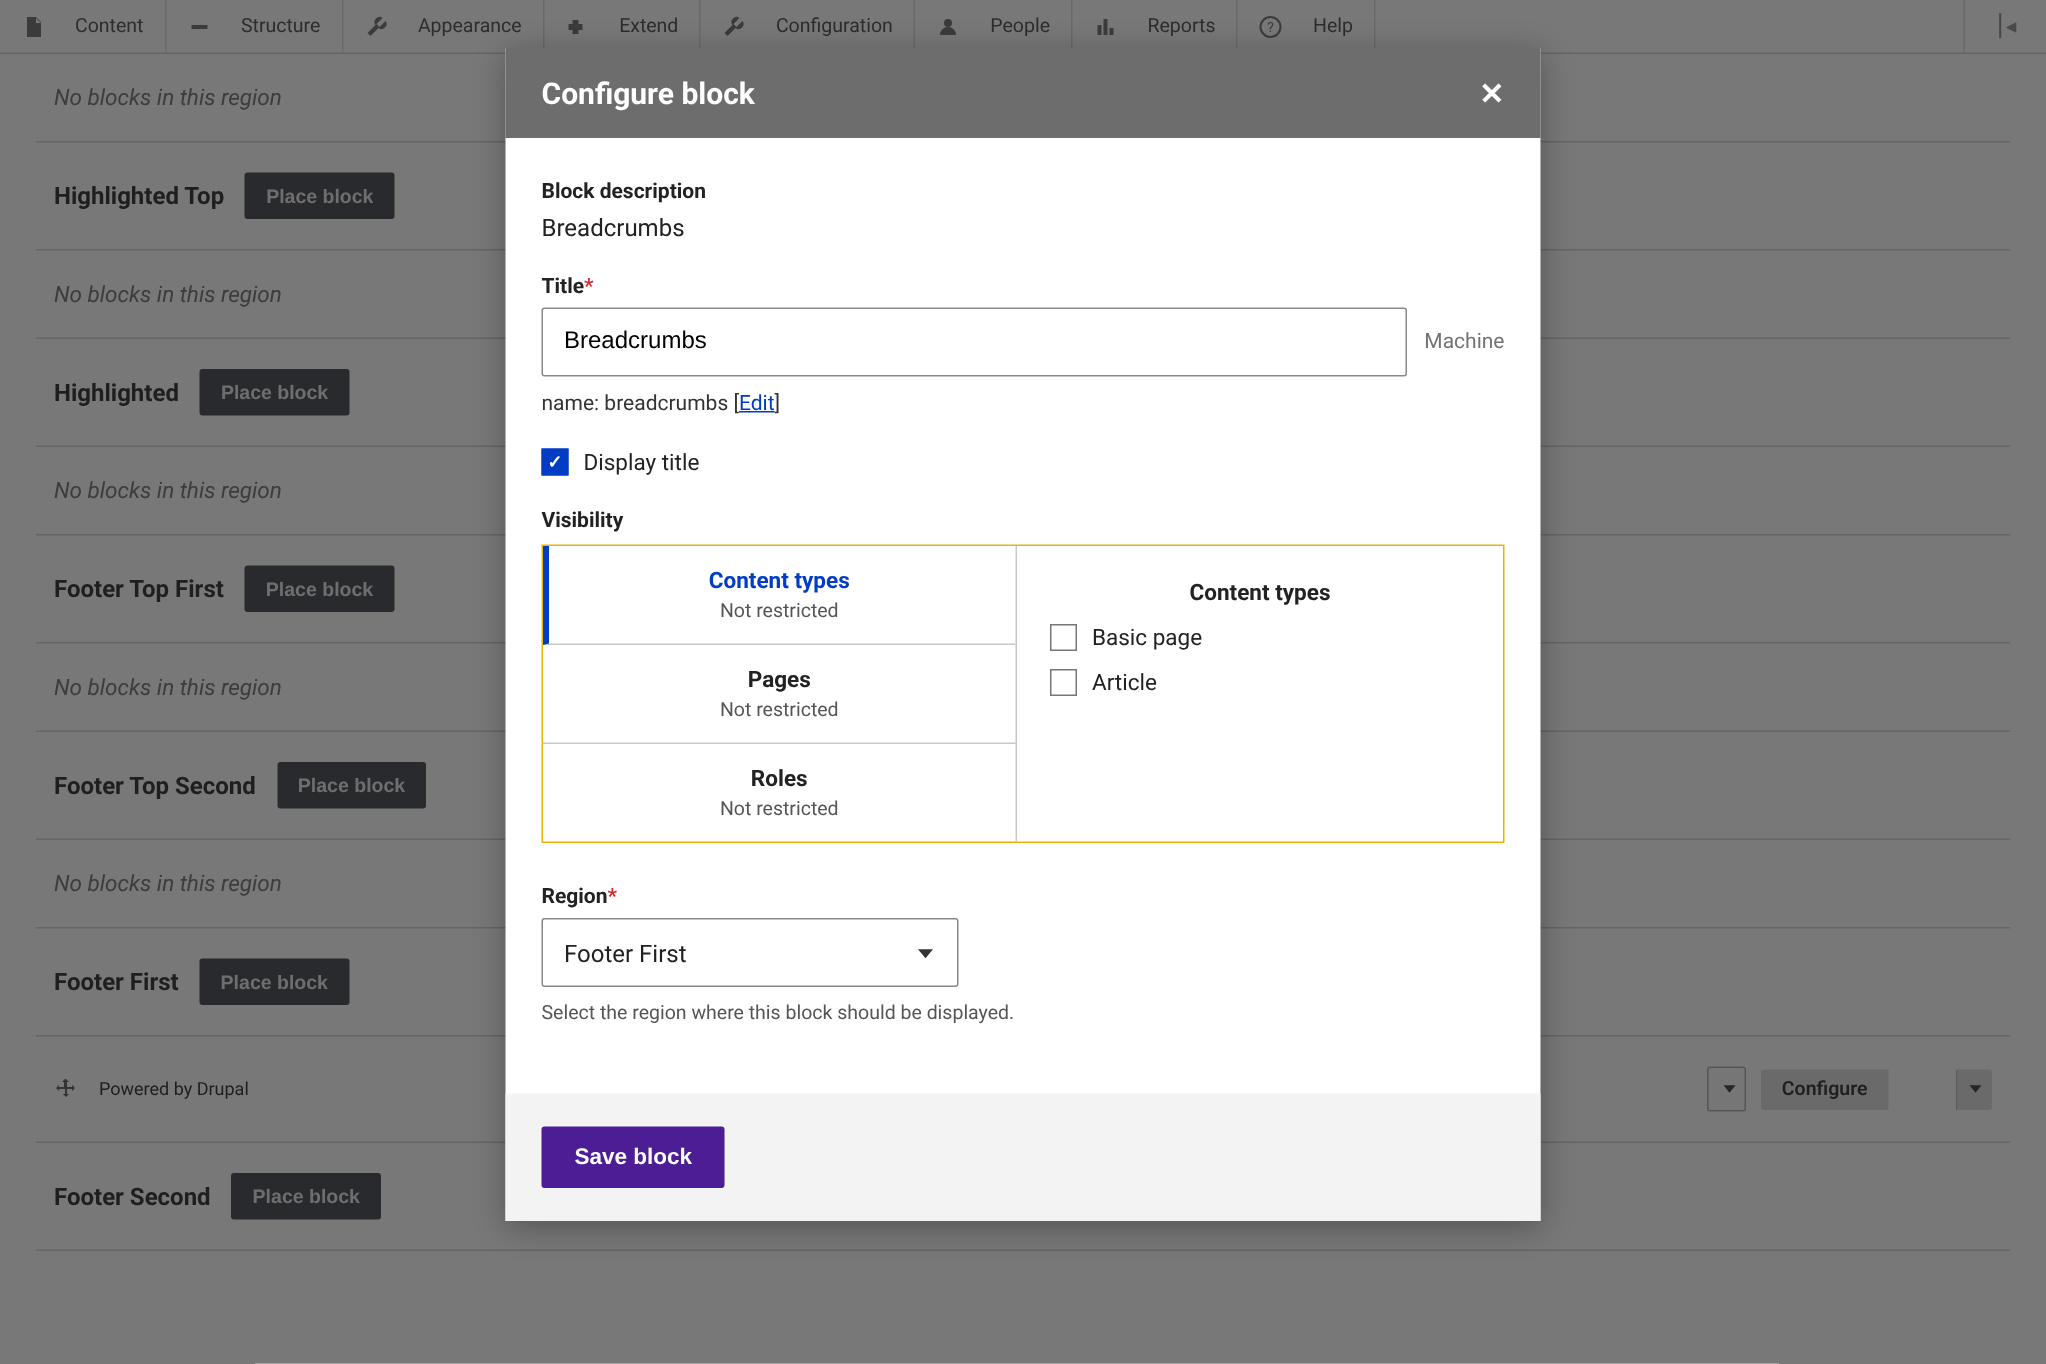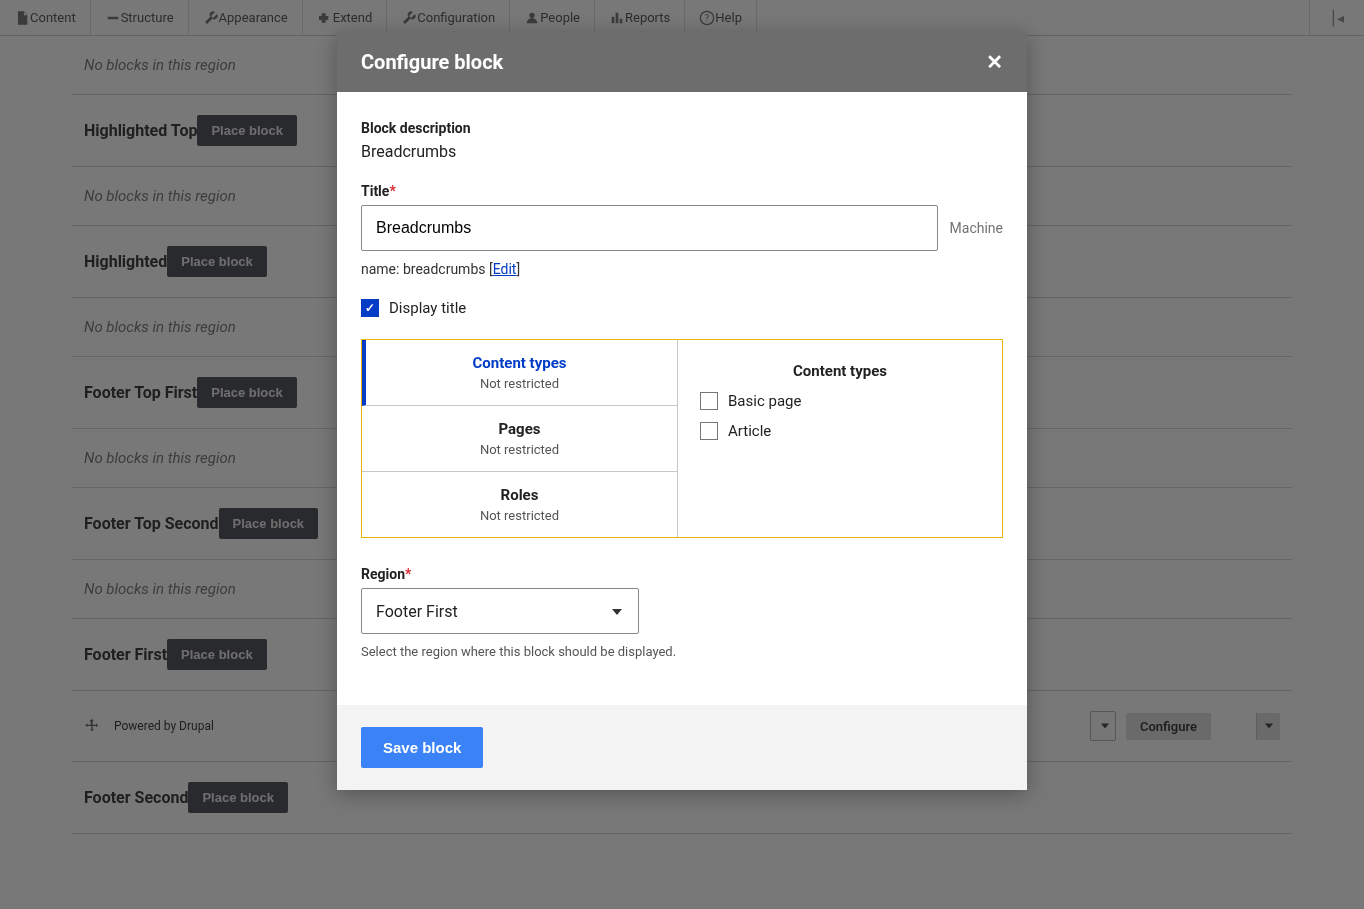--- a/index.html
+++ b/index.html
@@ -1,26 +1,26 @@
 <!DOCTYPE html>
 <html><head>
 <meta charset="utf-8">
 <style>
   *{box-sizing:border-box;margin:0;padding:0;}
   body{font-family:-apple-system,BlinkMacSystemFont,"Segoe UI",Roboto,Arial,sans-serif;font-size:14px;background:#fff;color:#222;overflow:hidden;height:909px;width:1364px;position:relative;}
   
   .admin-toolbar{height:36px;background:#fff;border-bottom:1px solid #ccc;display:flex;}
-  .admin-toolbar .tab{display:flex;align-items:center;gap:0;padding:0 14px;border-right:1px solid #ddd;font-size:13px;color:#444;cursor:pointer;}
+  .admin-toolbar .tab{display:flex;align-items:center;gap:20px;padding:0 14px;border-right:1px solid #ddd;font-size:13px;color:#444;cursor:pointer;}
   .admin-toolbar .tab svg{width:16px;height:16px;fill:#666;}
   .admin-toolbar .spacer{flex:1;}
   .admin-toolbar .actions{width:55px;border-left:1px solid #ddd;display:flex;align-items:center;justify-content:center;color:#888;}
   
-  .page-bg{padding:0 72px;}
+  .page-bg{padding:0 24px;}
   .region-row{border-bottom:1px solid #d0d0d0;padding:20px 12px;}
-  .region-header{display:flex;align-items:center;}
+  .region-header{display:flex;align-items:center;gap:14px;}
   .region-header .name{font-weight:700;font-size:16px;}
   .place-btn{background:#3b3d44;color:#e6e6e6;border:none;padding:8px 14px;font-size:13px;font-weight:600;border-radius:2px;cursor:pointer;}
   .empty{font-style:italic;color:#6b6b6b;font-size:15px;}
   .block-row{display:flex;align-items:center;gap:14px;}
   .block-row .move{width:16px;height:16px;color:#555;}
   .block-row .text{font-size:12px;}
   .block-row .actions-right{margin-left:auto;display:flex;align-items:center;gap:10px;}
   .sel{height:30px;width:26px;border:1px solid #aaa;background:#fafafa;position:relative;border-radius:2px;}
   .sel::after{content:"";position:absolute;right:6px;top:50%;transform:translateY(-50%);border-left:4px solid transparent;border-right:4px solid transparent;border-top:5px solid #333;}
   .cfg-split{display:flex;gap:45px;}
@@ -55,21 +55,21 @@
   .vis-tab.active .t{color:#003cc5;}
   .vis-tab .t{font-weight:700;font-size:15px;}
   .vis-tab .s{font-size:13px;color:#555;margin-top:4px;}
   .vis-panel{flex:1;padding:22px;}
   .vis-panel .p-title{font-weight:700;font-size:15px;margin-bottom:12px;}
   .vis-panel .chk-row{margin-bottom:12px;}
   .region-select{position:relative;width:278px;height:46px;border:1px solid #888;border-radius:2px;display:flex;align-items:center;padding:0 14px;font-size:16px;cursor:pointer;}
   .region-select::after{content:"";position:absolute;right:16px;top:50%;transform:translateY(-35%);border-left:5px solid transparent;border-right:5px solid transparent;border-top:6px solid #333;}
   .hint{font-size:13px;color:#555;margin-top:10px;}
   .modal-footer{background:#f3f3f3;padding:22px 24px;margin-top:16px;}
-  .primary-btn{background:#3b82f6;color:#fff;border:none;padding:12px 22px;font-size:15px;font-weight:700;border-radius:2px;cursor:pointer;}
+  .primary-btn{background:#4c1d95;color:#fff;border:none;padding:12px 22px;font-size:15px;font-weight:700;border-radius:2px;cursor:pointer;}
 </style>
 </head>
 <body>
 
 <div class="admin-toolbar">
   <div class="tab">
       <svg viewBox="0 0 24 24">
         <path d="M6 2h9l5 5v15H6V2zm9 1v5h5"></path>
       </svg>
       <span>Content</span>
@@ -200,20 +200,21 @@
       </div>
       <div class="name-line"><span>name: breadcrumbs</span> [<a href="#">Edit</a>]</div>
     </div>
     <div class="section">
       <div class="chk-row">
         <div class="chk">✓</div>
         <span class="chk-label">Display title</span>
       </div>
     </div>
     <div class="section">
+      <span class="fld-label">Visibility</span>
       <div class="vis-wrap">
         <div class="vis-tabs" id="vis-tabs">
             <div class="vis-tab active">
               <div class="t">Content types</div>
               <div class="s">Not restricted</div>
             </div>
             <div class="vis-tab">
               <div class="t">Pages</div>
               <div class="s">Not restricted</div>
             </div>

